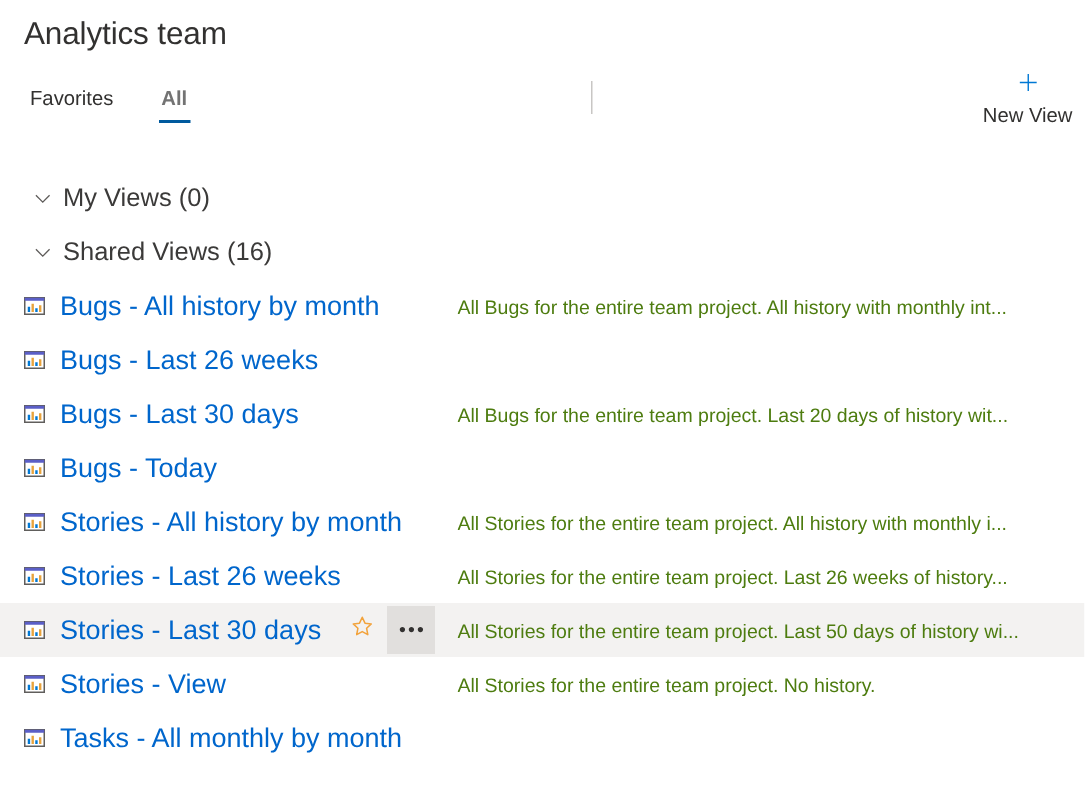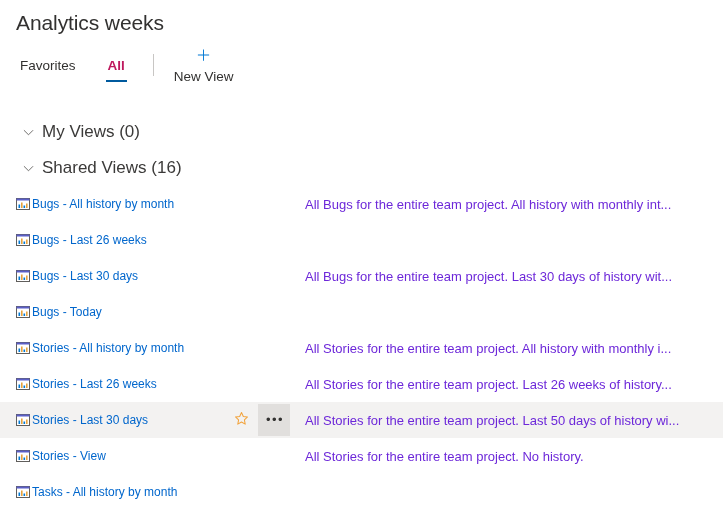--- a/index.html
+++ b/index.html
@@ -38,41 +38,42 @@
 
   
   .toolbar {
     position: absolute;
     left: 0;
     top: 48px;
     width: 723px;
     height: 34px;
     display: flex;
     align-items: stretch;
+    justify-content: space-between;
   }
   .pivot {
     display: flex;
     align-items: stretch;
     height: 34px;
   }
   .pivot-item {
     position: relative;
     display: flex;
     align-items: center;
     padding: 0 10px;
     margin: 0 6px;
     font-size: 13.5px;
     color: #323130;
     cursor: pointer;
     white-space: nowrap;
   }
   .pivot-item:first-child { margin-left: 10px; }
   .pivot-item.selected {
     font-weight: bold;
-    color: #be185d;
+    color: #737373;
   }
   .pivot-item.selected::after {
     content: "";
     position: absolute;
     left: 8px;
     right: 8px;
     bottom: 0px;
     height: 2px;
     background: #005a9e;
   }
@@ -173,31 +174,31 @@
   }
   .row-icon {
     position: absolute;
     left: 15px;
     top: 10px;
     width: 16px;
     height: 16px;
   }
   .row-name {
     position: absolute;
-    left: 32px;
-    font-size: 12px;
+    left: 40px;
+    font-size: 18px;
     color: #0066cc;
     white-space: nowrap;
   }
   .row-desc {
     position: absolute;
     left: 305px;
     right: 6px;
     font-size: 13px;
-    color: #6d28d9;
+    color: #4d7c0f;
     white-space: nowrap;
     overflow: hidden;
     text-overflow: ellipsis;
   }
 
   .row-actions {
     position: absolute;
     left: 228px;
     top: 0;
     height: 36px;
@@ -228,21 +229,21 @@
     color: #323130;
     line-height: 8px;
     padding-left: 2px;
   }
 </style>
 </head>
 <body>
 
 <div class="page">
 
-  <div class="page-title">Analytics weeks</div>
+  <div class="page-title">Analytics team</div>
 
   <div class="toolbar">
     <div class="pivot">
       <div class="pivot-item">
         <span>Favorites</span>
       </div>
       <div class="pivot-item selected">
         <span>All</span>
       </div>
     </div>
@@ -314,21 +315,21 @@
         <svg width="16" height="16" viewBox="0 0 16 16" aria-hidden="true">
           <rect x="1.5" y="2.5" width="13" height="11" fill="#ffffff" stroke="#605e5c" stroke-width="1"></rect>
           <rect x="1.5" y="2.5" width="13" height="2" fill="#5b5fc7"></rect>
           <rect x="3.5" y="8.5" width="1.6" height="3.5" fill="#0078d4"></rect>
           <rect x="6" y="6.5" width="1.6" height="5.5" fill="#e8a33d"></rect>
           <rect x="8.5" y="9.5" width="1.6" height="2.5" fill="#0078d4"></rect>
           <rect x="11" y="7.5" width="1.6" height="4.5" fill="#e8a33d"></rect>
         </svg>
       </span>
       <span class="row-name">Bugs - Last 30 days</span>
-      <span class="row-desc">All Bugs for the entire team project. Last 30 days of history wit...</span>
+      <span class="row-desc">All Bugs for the entire team project. Last 20 days of history wit...</span>
     </div>
 
     <div class="row">
       <span class="row-icon">
         <svg width="16" height="16" viewBox="0 0 16 16" aria-hidden="true">
           <rect x="1.5" y="2.5" width="13" height="11" fill="#ffffff" stroke="#605e5c" stroke-width="1"></rect>
           <rect x="1.5" y="2.5" width="13" height="2" fill="#5b5fc7"></rect>
           <rect x="3.5" y="8.5" width="1.6" height="3.5" fill="#0078d4"></rect>
           <rect x="6" y="6.5" width="1.6" height="5.5" fill="#e8a33d"></rect>
           <rect x="8.5" y="9.5" width="1.6" height="2.5" fill="#0078d4"></rect>
@@ -414,17 +415,17 @@
       <span class="row-icon">
         <svg width="16" height="16" viewBox="0 0 16 16" aria-hidden="true">
           <rect x="1.5" y="2.5" width="13" height="11" fill="#ffffff" stroke="#605e5c" stroke-width="1"></rect>
           <rect x="1.5" y="2.5" width="13" height="2" fill="#5b5fc7"></rect>
           <rect x="3.5" y="8.5" width="1.6" height="3.5" fill="#0078d4"></rect>
           <rect x="6" y="6.5" width="1.6" height="5.5" fill="#e8a33d"></rect>
           <rect x="8.5" y="9.5" width="1.6" height="2.5" fill="#0078d4"></rect>
           <rect x="11" y="7.5" width="1.6" height="4.5" fill="#e8a33d"></rect>
         </svg>
       </span>
-      <span class="row-name">Tasks - All history by month</span>
+      <span class="row-name">Tasks - All monthly by month</span>
     </div>
 
   </div>
 </div>
 
 </body></html>

